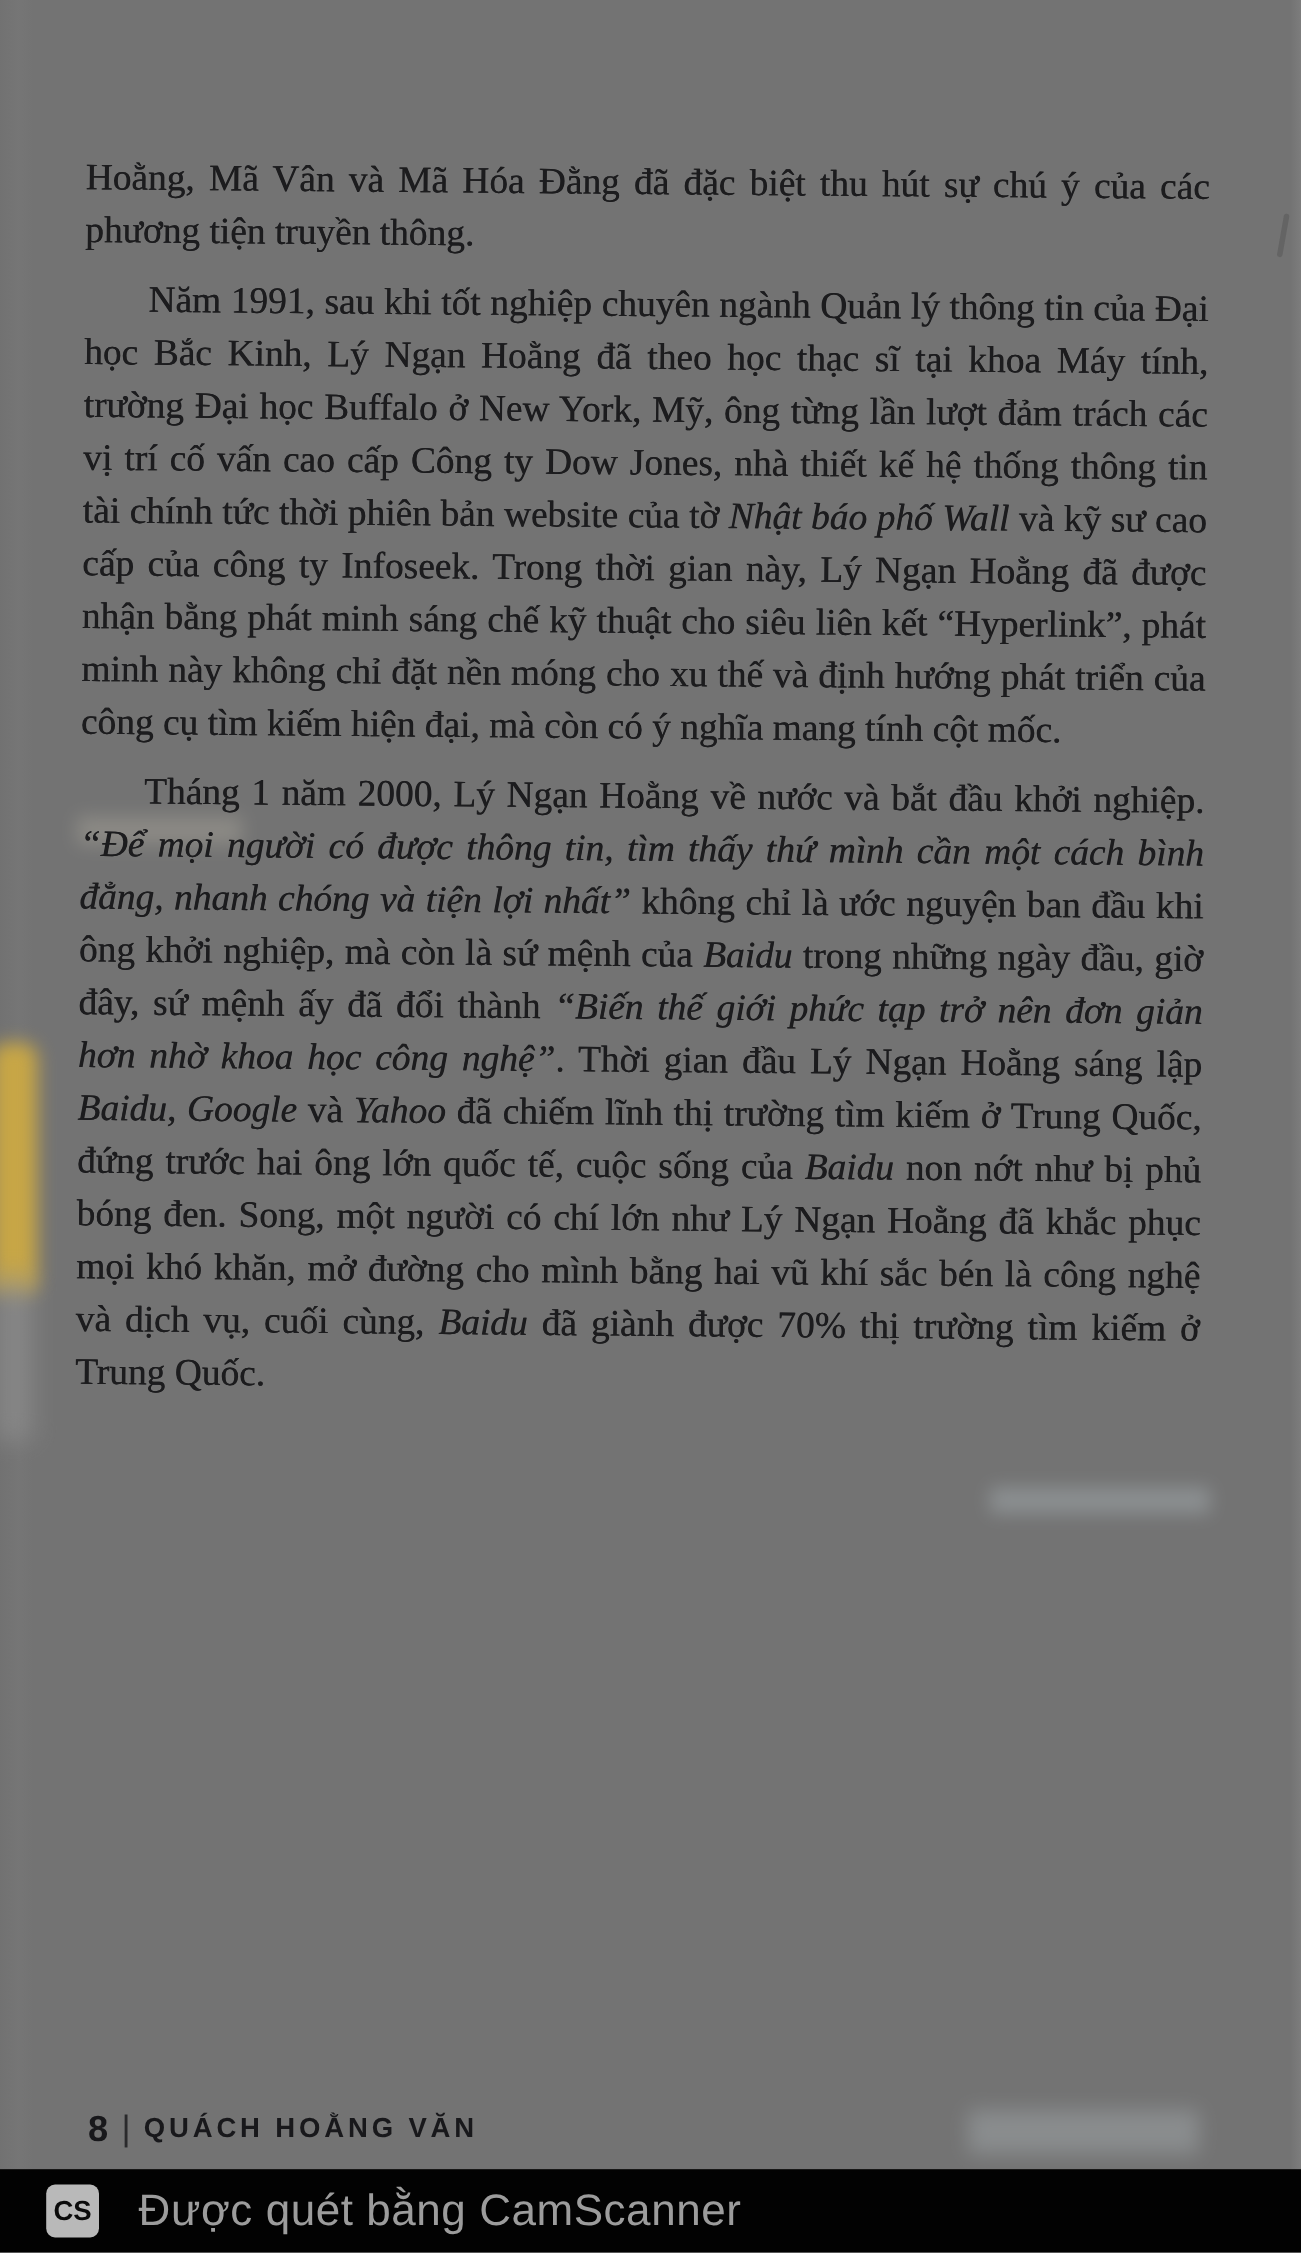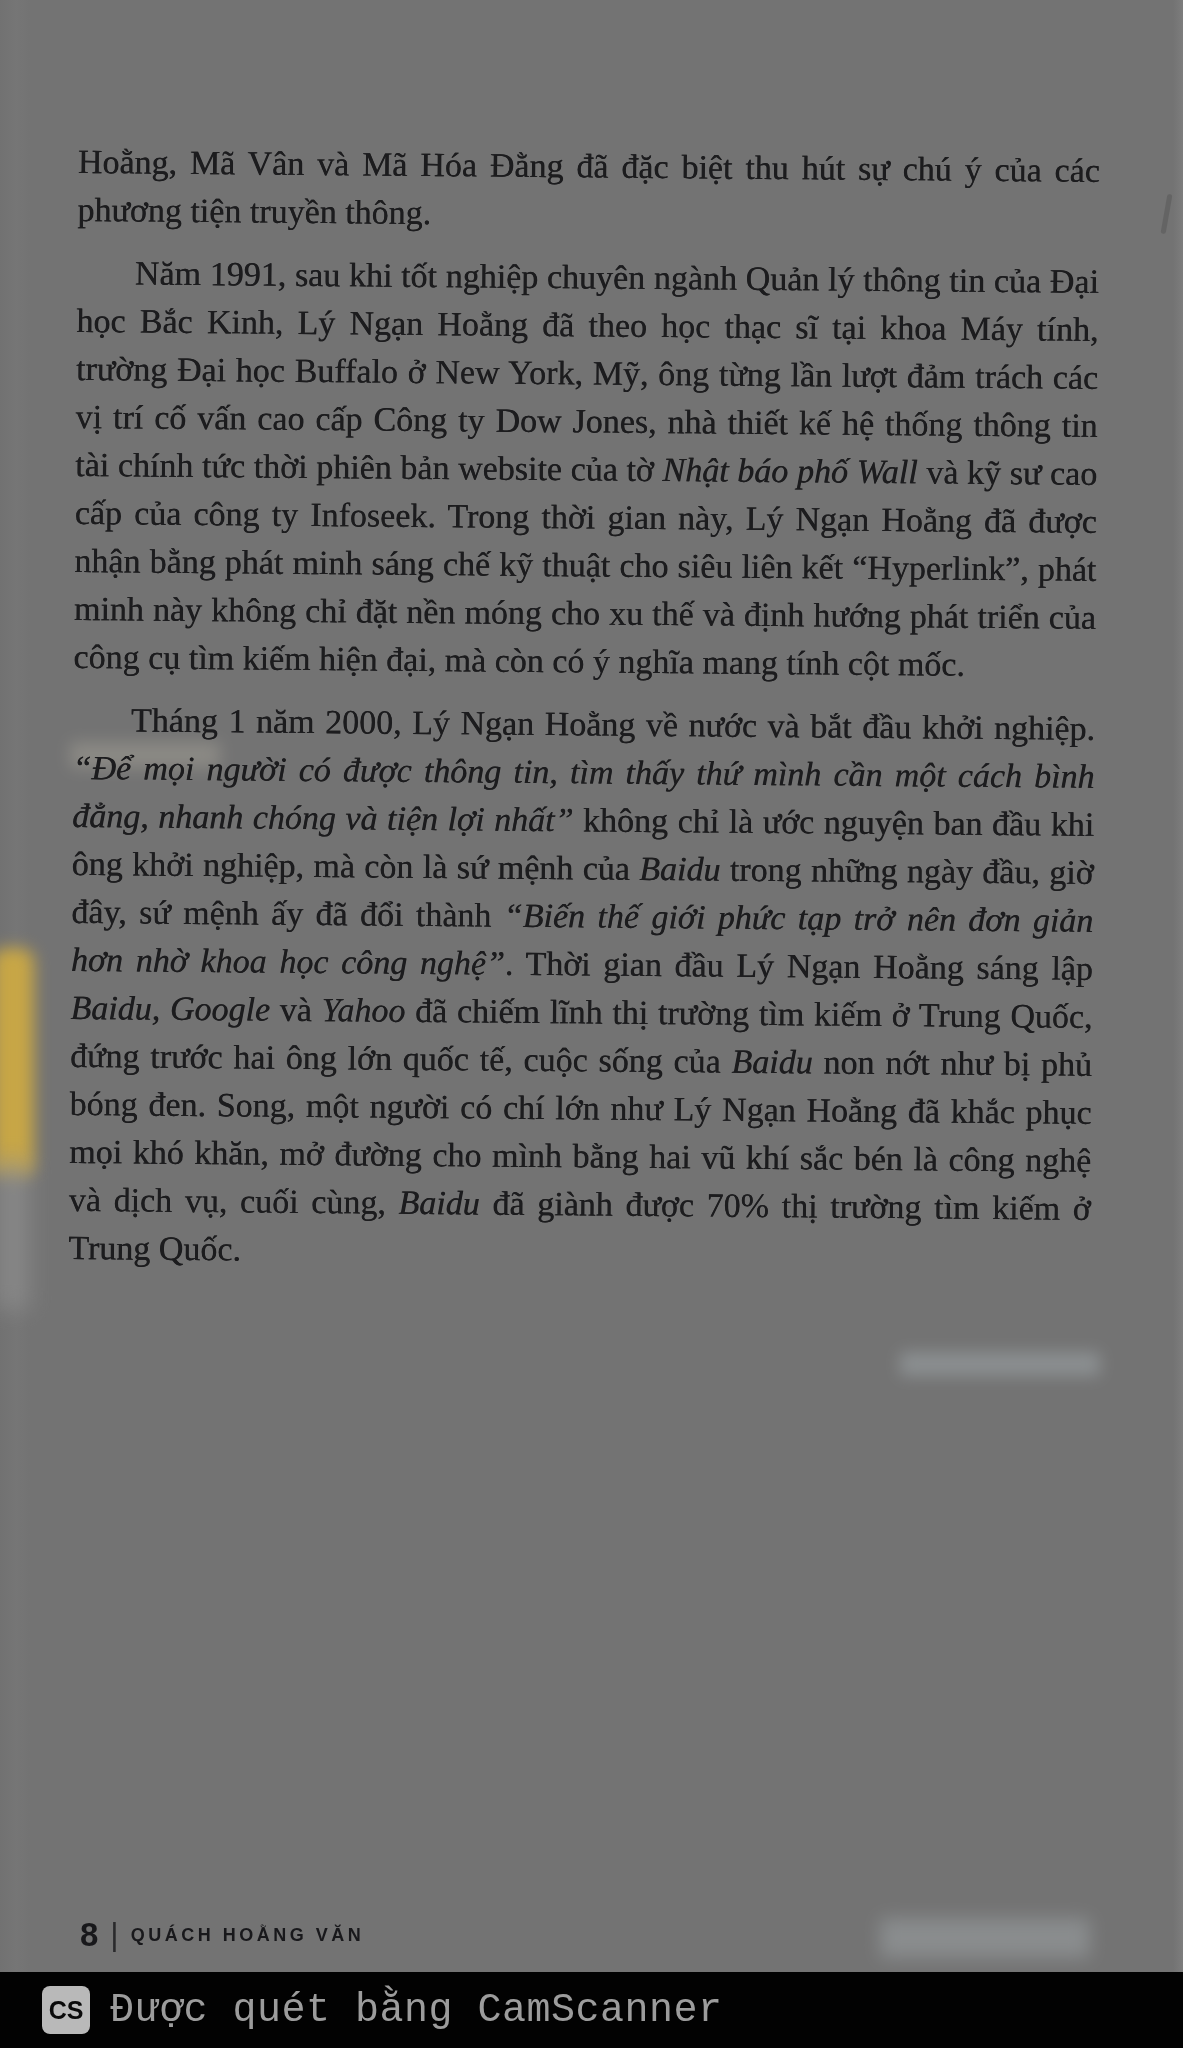--- a/index.html
+++ b/index.html
@@ -74,41 +74,41 @@
   .seg-italic { font-style: italic; }
   
   .footer {
     position: absolute; left: 80px; top: 1916px;
     display: flex; align-items: center; gap: 12px;
     color: #18181b;
     font-family: "Liberation Sans", "DejaVu Sans", sans-serif;
   }
   .footer .page-num { font-size: 33px; font-weight: 700; }
   .footer .sep { font-size: 32px; font-weight: 400; color: #2a2a2c; margin-top: -2px; }
-  .footer .author { font-size: 18px; font-weight: 700; letter-spacing: 3.5px; }
+  .footer .author { font-size: 25px; font-weight: 700; letter-spacing: 3.5px; }
   
   .scan-bar {
     position: absolute; left: 0; bottom: 0;
     width: 100%; height: 76px;
     background: #020202;
     display: flex; align-items: center;
-    padding-left: 42px; gap: 20px;
+    padding-left: 42px; gap: 36px;
   }
   .cs-logo {
     width: 48px; height: 48px;
     background: #b9b9b9;
     border-radius: 8px;
     display: flex; align-items: center; justify-content: center;
     font-family: "Liberation Sans", "DejaVu Sans", sans-serif;
     font-weight: 700; font-size: 25px; color: #0a0a0a;
     flex: 0 0 auto;
   }
   .scan-label {
     color: #9c9c9c;
-    font-family: Liberation Mono, monospace;
+    font-family: Liberation Sans, sans-serif;
     font-size: 40px;
     letter-spacing: 0.5px;
   }
 </style>
 </head>
 <body>
 
 <div class="page">
 
   <div class="gutter-shadow"></div>

